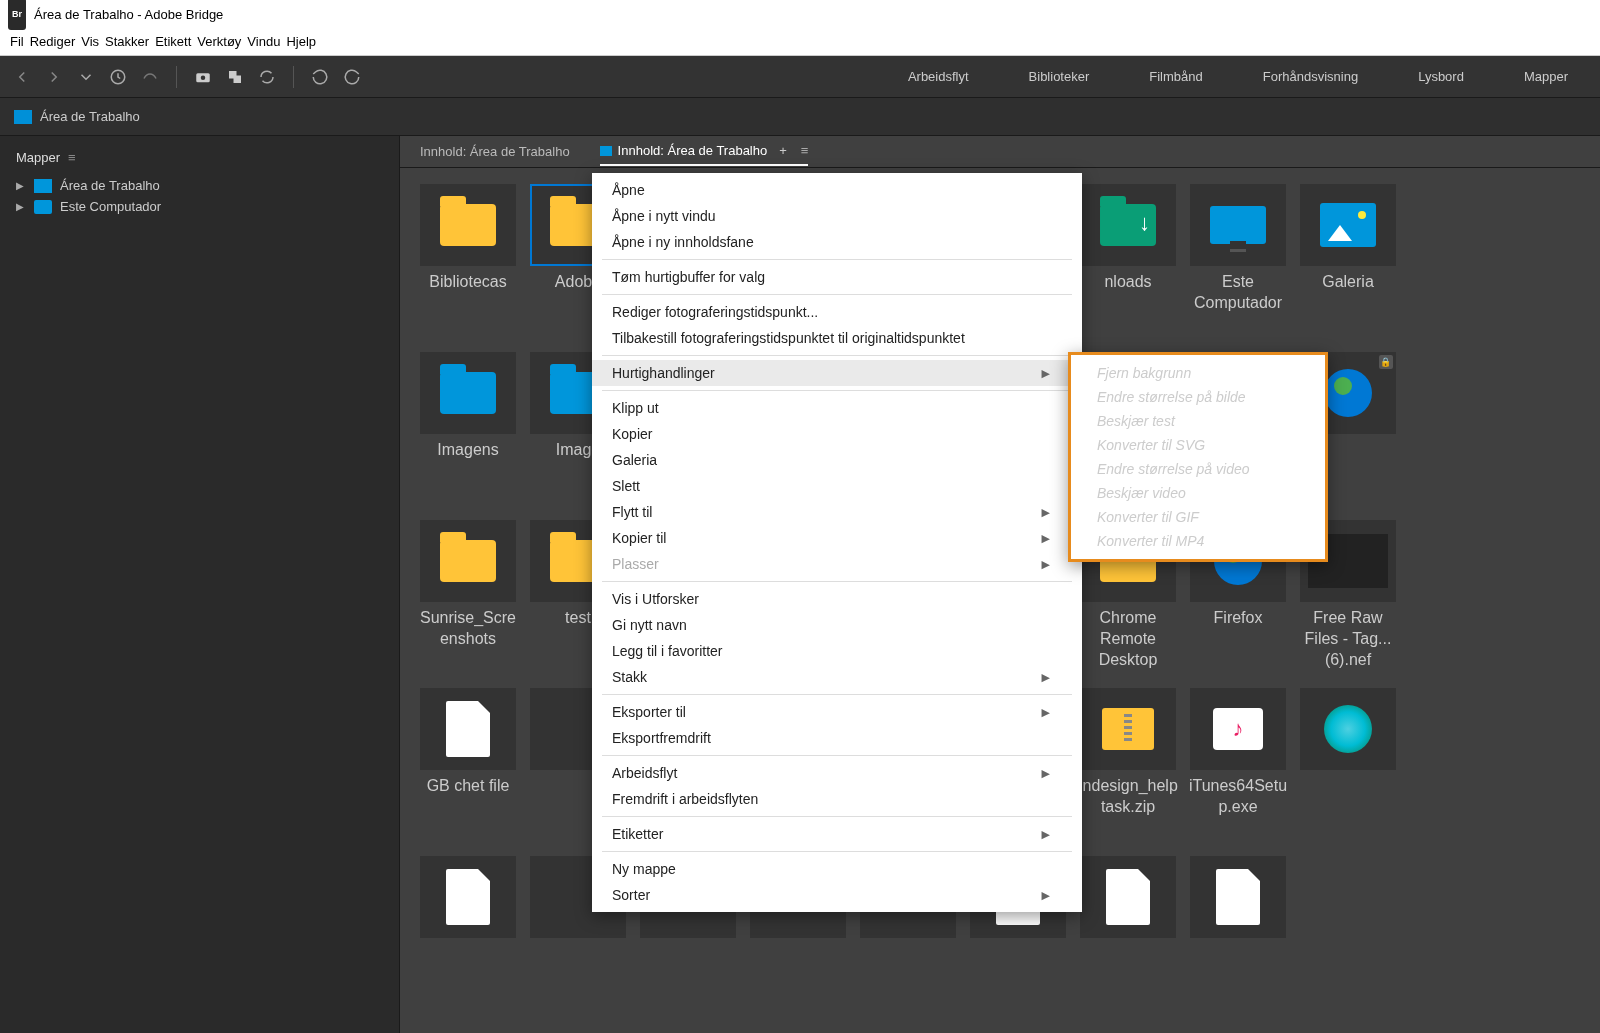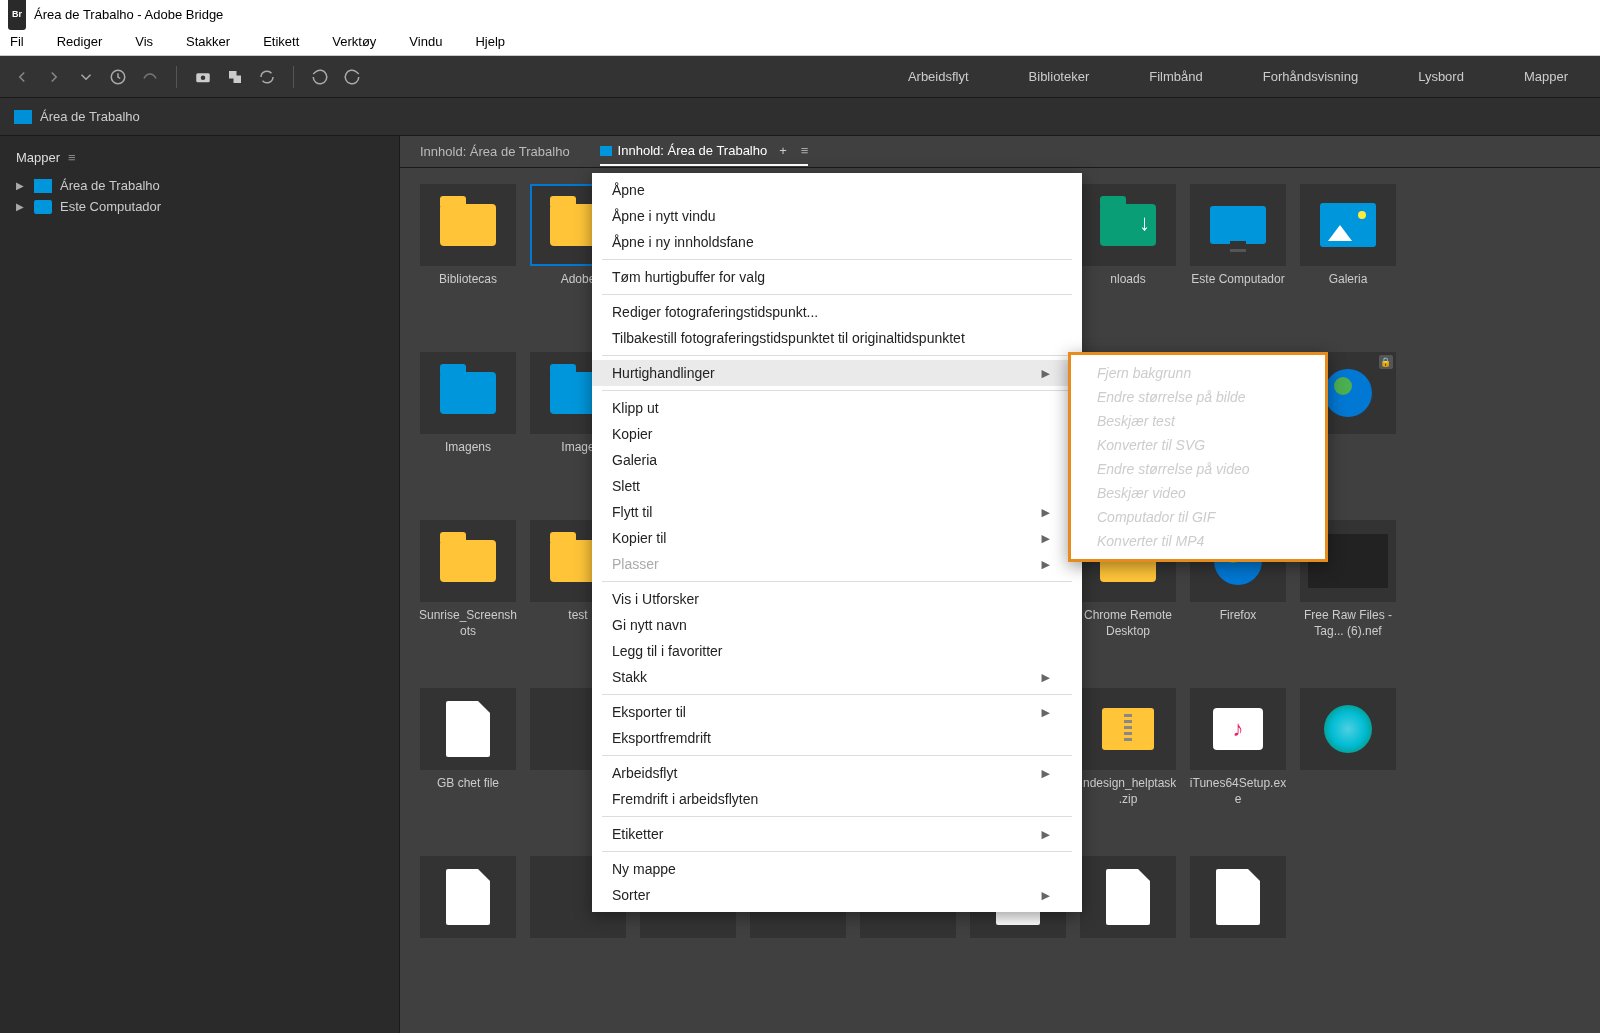--- a/index.html
+++ b/index.html
@@ -3,21 +3,21 @@
 <meta charset="utf-8">
 <style>
 * { margin:0; padding:0; box-sizing:border-box; font-family:"Segoe UI",Arial,sans-serif; }
 body { background:#2a2a2a; color:#ccc; font-size:13px; overflow:hidden; width:1600px; height:1033px; }
 
 
 .title-bar { background:#fff; color:#000; height:28px; display:flex; align-items:center; padding:0 8px; gap:8px; }
 .app-icon { width:18px; height:32px; background:#2a2a2a; color:#fff; font-size:9px; font-weight:bold; display:flex; align-items:center; justify-content:center; border-radius:3px; }
 
 
-.menu-bar { background:#fff; color:#000; height:28px; display:flex; align-items:center; padding:0 10px; gap:33px; border-bottom:1px solid #ccc; }
+.menu-bar { background:#fff; color:#000; height:28px; display:flex; align-items:center; padding:0 10px; gap:6px; border-bottom:1px solid #ccc; }
 .menu-bar span { cursor:pointer; }
 
 
 .toolbar { background:#333; height:42px; display:flex; align-items:center; padding:0 12px; gap:12px; border-bottom:1px solid #1a1a1a; }
 .tb-icon { width:20px; height:20px; display:flex; align-items:center; justify-content:center; color:#aaa; cursor:pointer; }
 .tb-sep { width:1px; height:22px; background:#555; margin:0 4px; }
 .workspaces { margin-left:auto; display:flex; gap:60px; padding-right:20px; }
 .workspaces span { color:#ccc; cursor:pointer; }
 
 
@@ -37,21 +37,21 @@
 .content { flex:1; background:#404040; display:flex; flex-direction:column; position:relative; }
 .content-tabs { height:32px; display:flex; align-items:center; gap:30px; padding:0 20px; border-bottom:1px solid #1a1a1a; }
 .tab { display:flex; align-items:center; gap:6px; color:#bbb; cursor:pointer; padding:6px 0; }
 .tab.active { border-bottom:2px solid #fff; color:#fff; }
 .tab-chip { width:12px; height:10px; background:#0096db; }
 
 .grid { flex:1; overflow:auto; padding:16px; display:grid; grid-template-columns:repeat(9,104px); grid-auto-rows:160px; gap:8px 6px; align-content:start; }
 .item { display:flex; flex-direction:column; align-items:center; cursor:pointer; }
 .thumb { width:96px; height:82px; background:#333; display:flex; align-items:center; justify-content:center; border:1px solid transparent; position:relative; }
 .thumb.selected { border:2px solid #0078d4; }
-.item-label { color:#ccc; font-size:12px; text-align:center; margin-top:6px; line-height:1.3; max-width:100px; word-wrap:break-word; }
+.item-label { color:#ccc; font-size:16px; text-align:center; margin-top:6px; line-height:1.3; max-width:100px; word-wrap:break-word; }
 
 
 .ic-folder-y { width:56px; height:42px; background:#ffc438; border-radius:4px; position:relative; }
 .ic-folder-y::before { content:""; position:absolute; top:-8px; left:0; width:26px; height:10px; background:#ffc438; border-radius:3px 3px 0 0; }
 .ic-folder-b { width:56px; height:42px; background:#0096db; border-radius:4px; position:relative; }
 .ic-folder-b::before { content:""; position:absolute; top:-8px; left:0; width:26px; height:10px; background:#0096db; border-radius:3px 3px 0 0; }
 .ic-folder-dl { width:56px; height:42px; background:#0a9e76; border-radius:4px; position:relative; }
 .ic-folder-dl::before { content:""; position:absolute; top:-8px; left:0; width:26px; height:10px; background:#0a9e76; border-radius:3px 3px 0 0; }
 .ic-folder-dl::after { content:"↓"; position:absolute; top:6px; right:6px; color:#fff; font-size:22px; font-weight:bold; }
 .ic-monitor { width:56px; height:38px; background:#0096db; border-radius:3px; position:relative; }
@@ -554,20 +554,20 @@
         <div class="ctx-item">
           <span>Konverter til SVG</span>
         </div>
         <div class="ctx-item">
           <span>Endre størrelse på video</span>
         </div>
         <div class="ctx-item">
           <span>Beskjær video</span>
         </div>
         <div class="ctx-item">
-          <span>Computador til GIF</span>
+          <span>Konverter til GIF</span>
         </div>
         <div class="ctx-item">
           <span>Konverter til MP4</span>
         </div>
       </div>
   </div>
 </div>
 
 </body></html>

